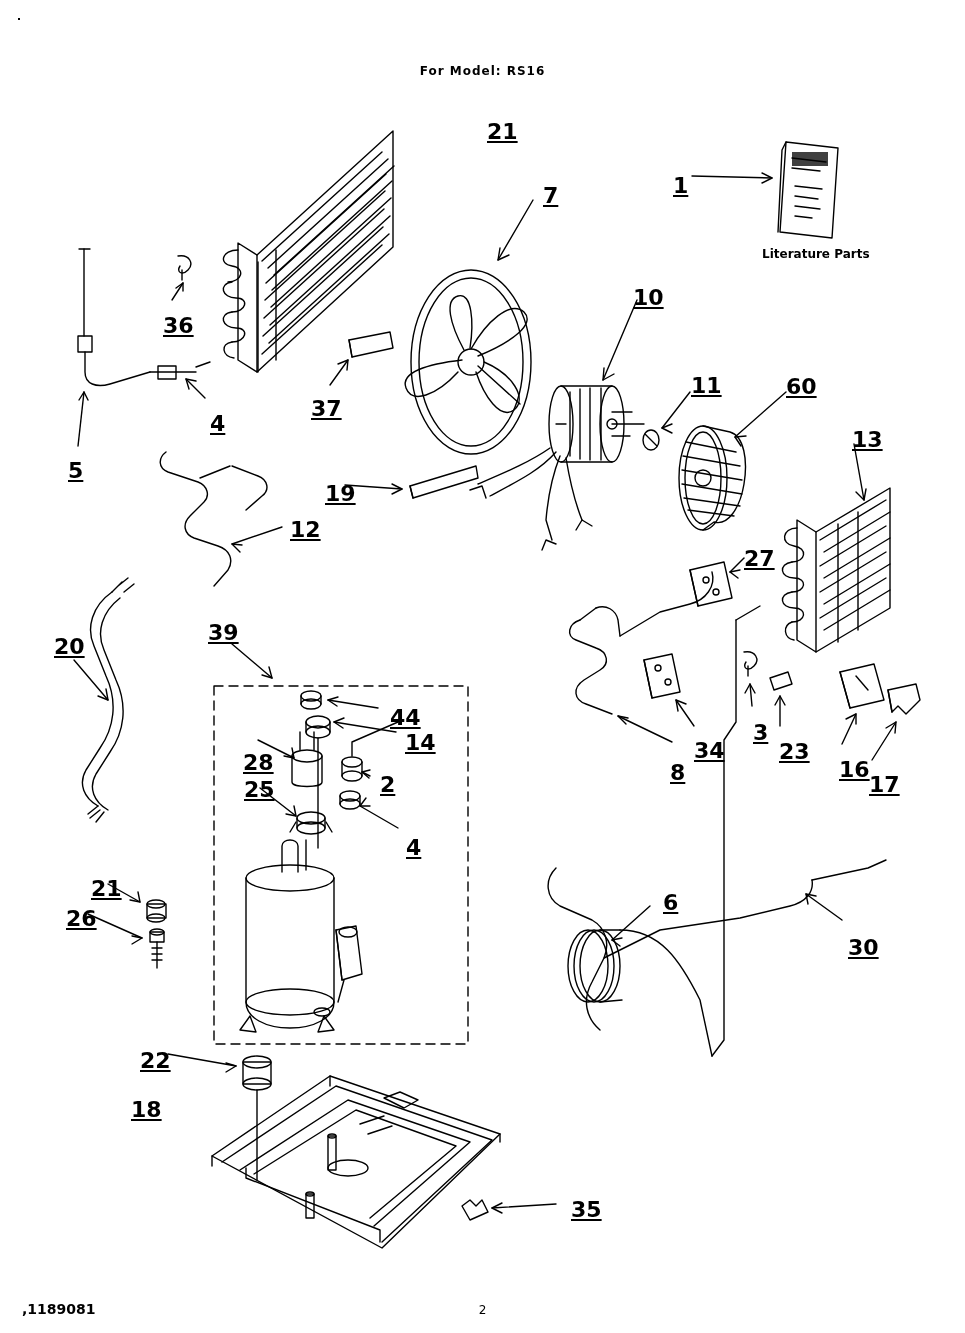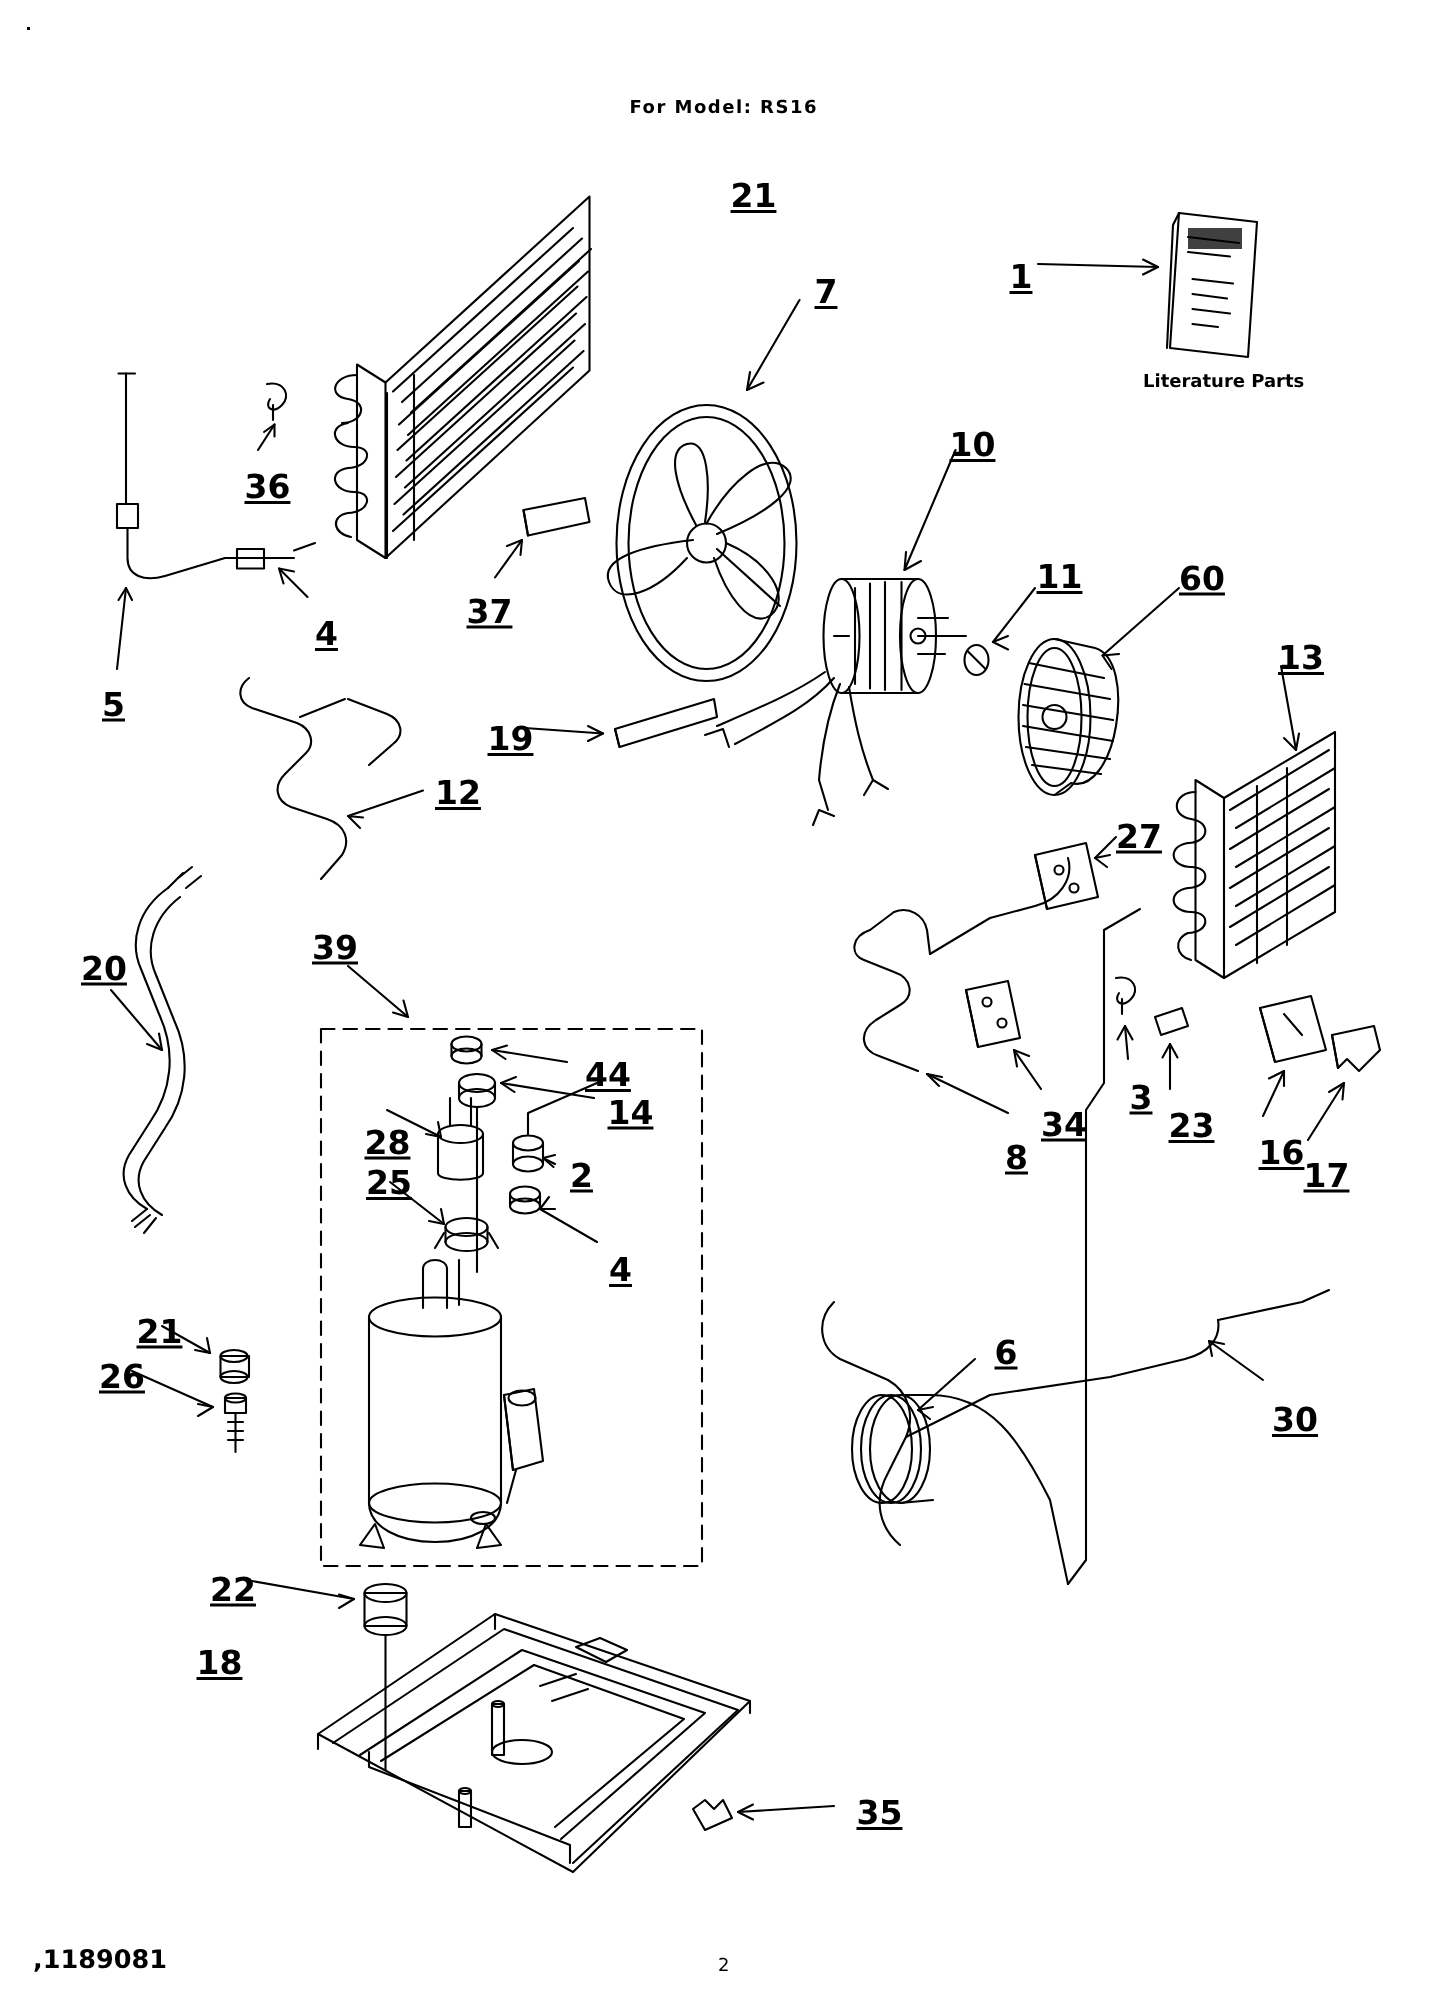--- a/index.html
+++ b/index.html
@@ -53,21 +53,21 @@
     position: absolute;
     font-size: 12px;
     font-weight: bold;
     font-family: "DejaVu Sans", sans-serif;
     white-space: nowrap;
   }
   .footer-left {
     position: absolute;
     left: 22px;
     bottom: 16px;
-    font-size: 17px;
+    font-size: 14px;
     font-weight: bold;
     font-family: "DejaVu Sans", sans-serif;
   }
   .footer-page {
     position: absolute;
     left: 0;
     right: 0;
     bottom: 16px;
     text-align: center;
     font-size: 12px;

